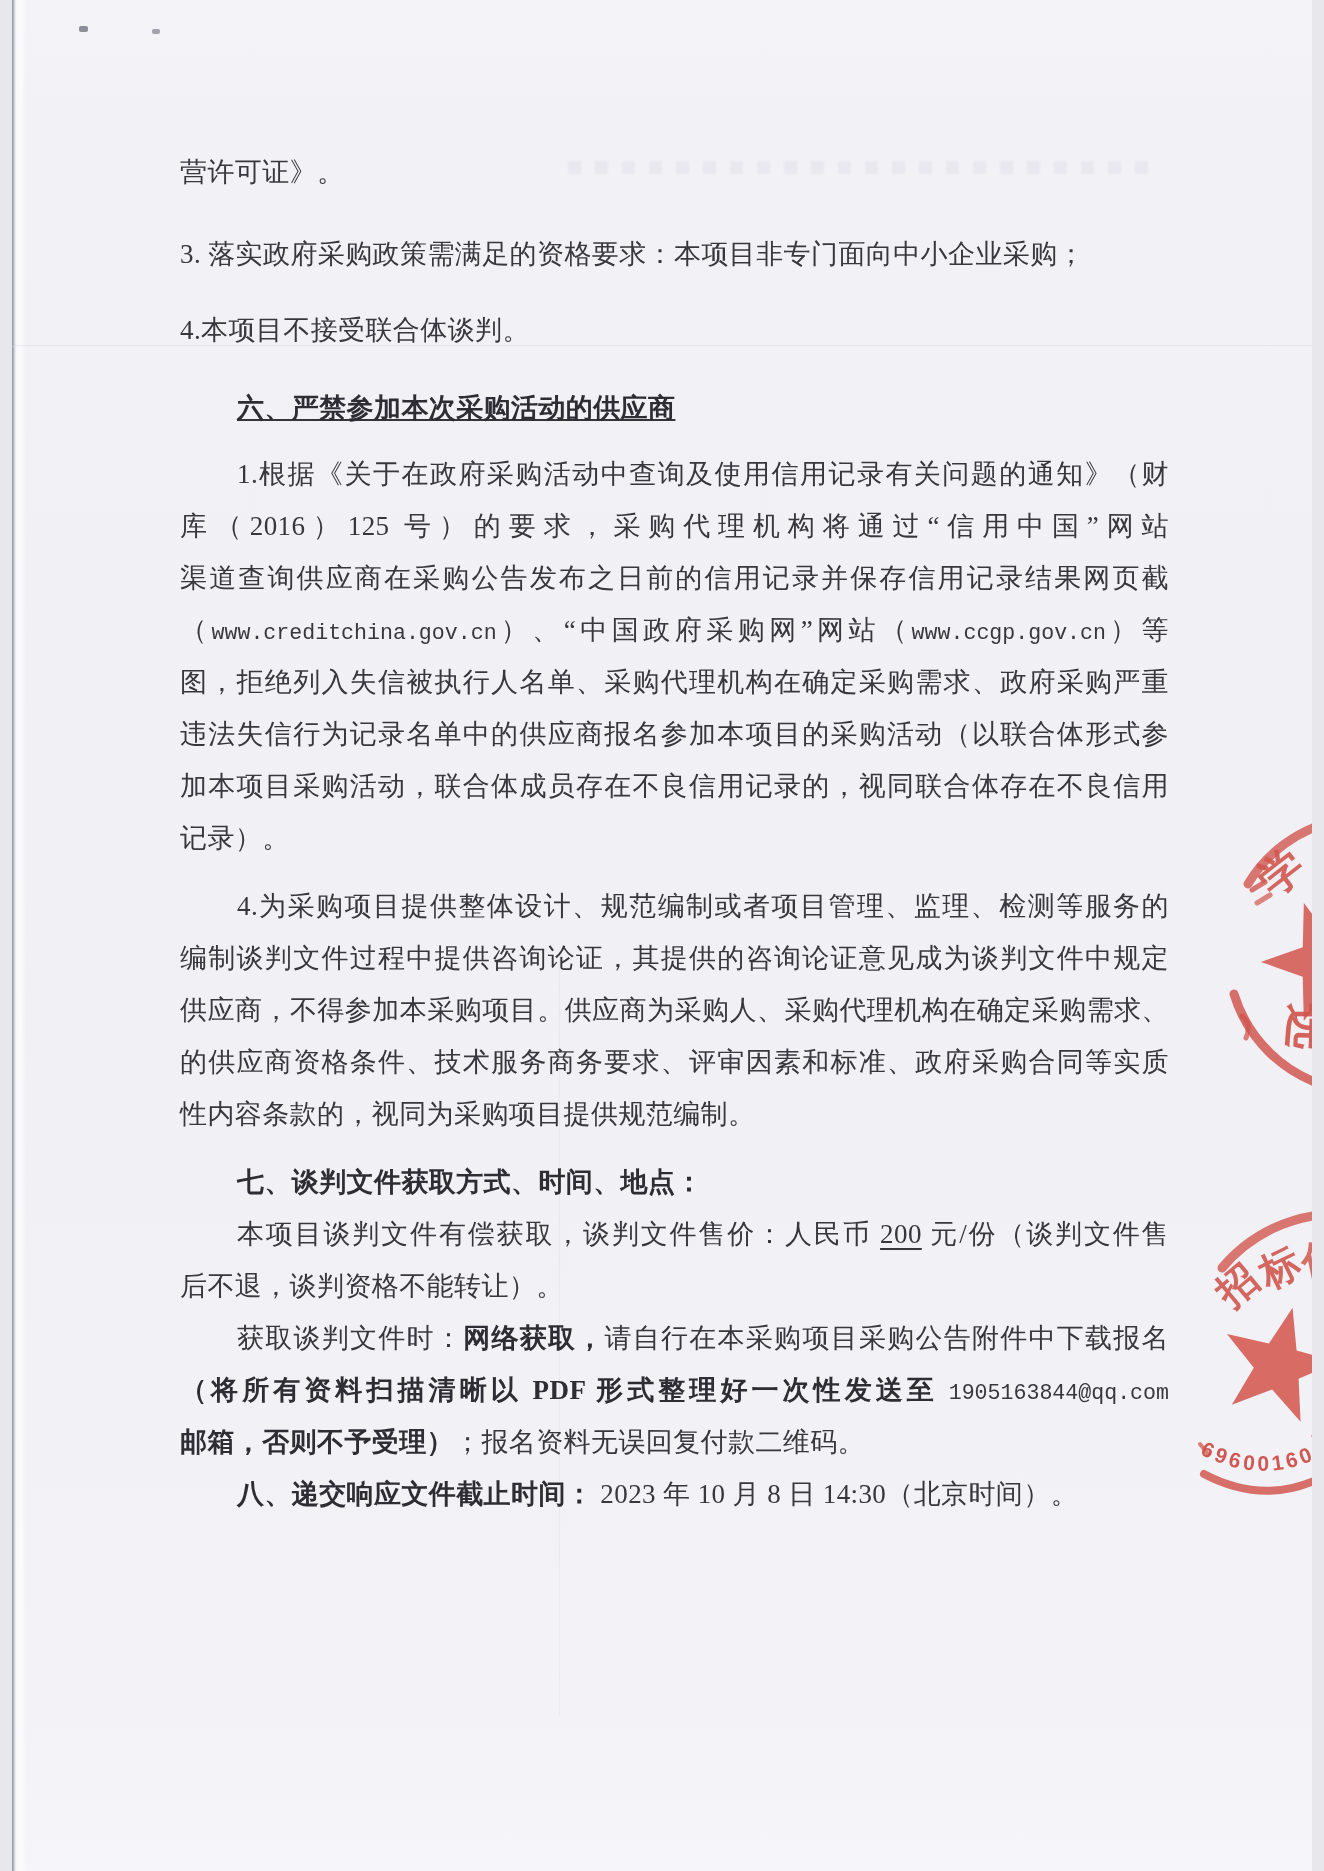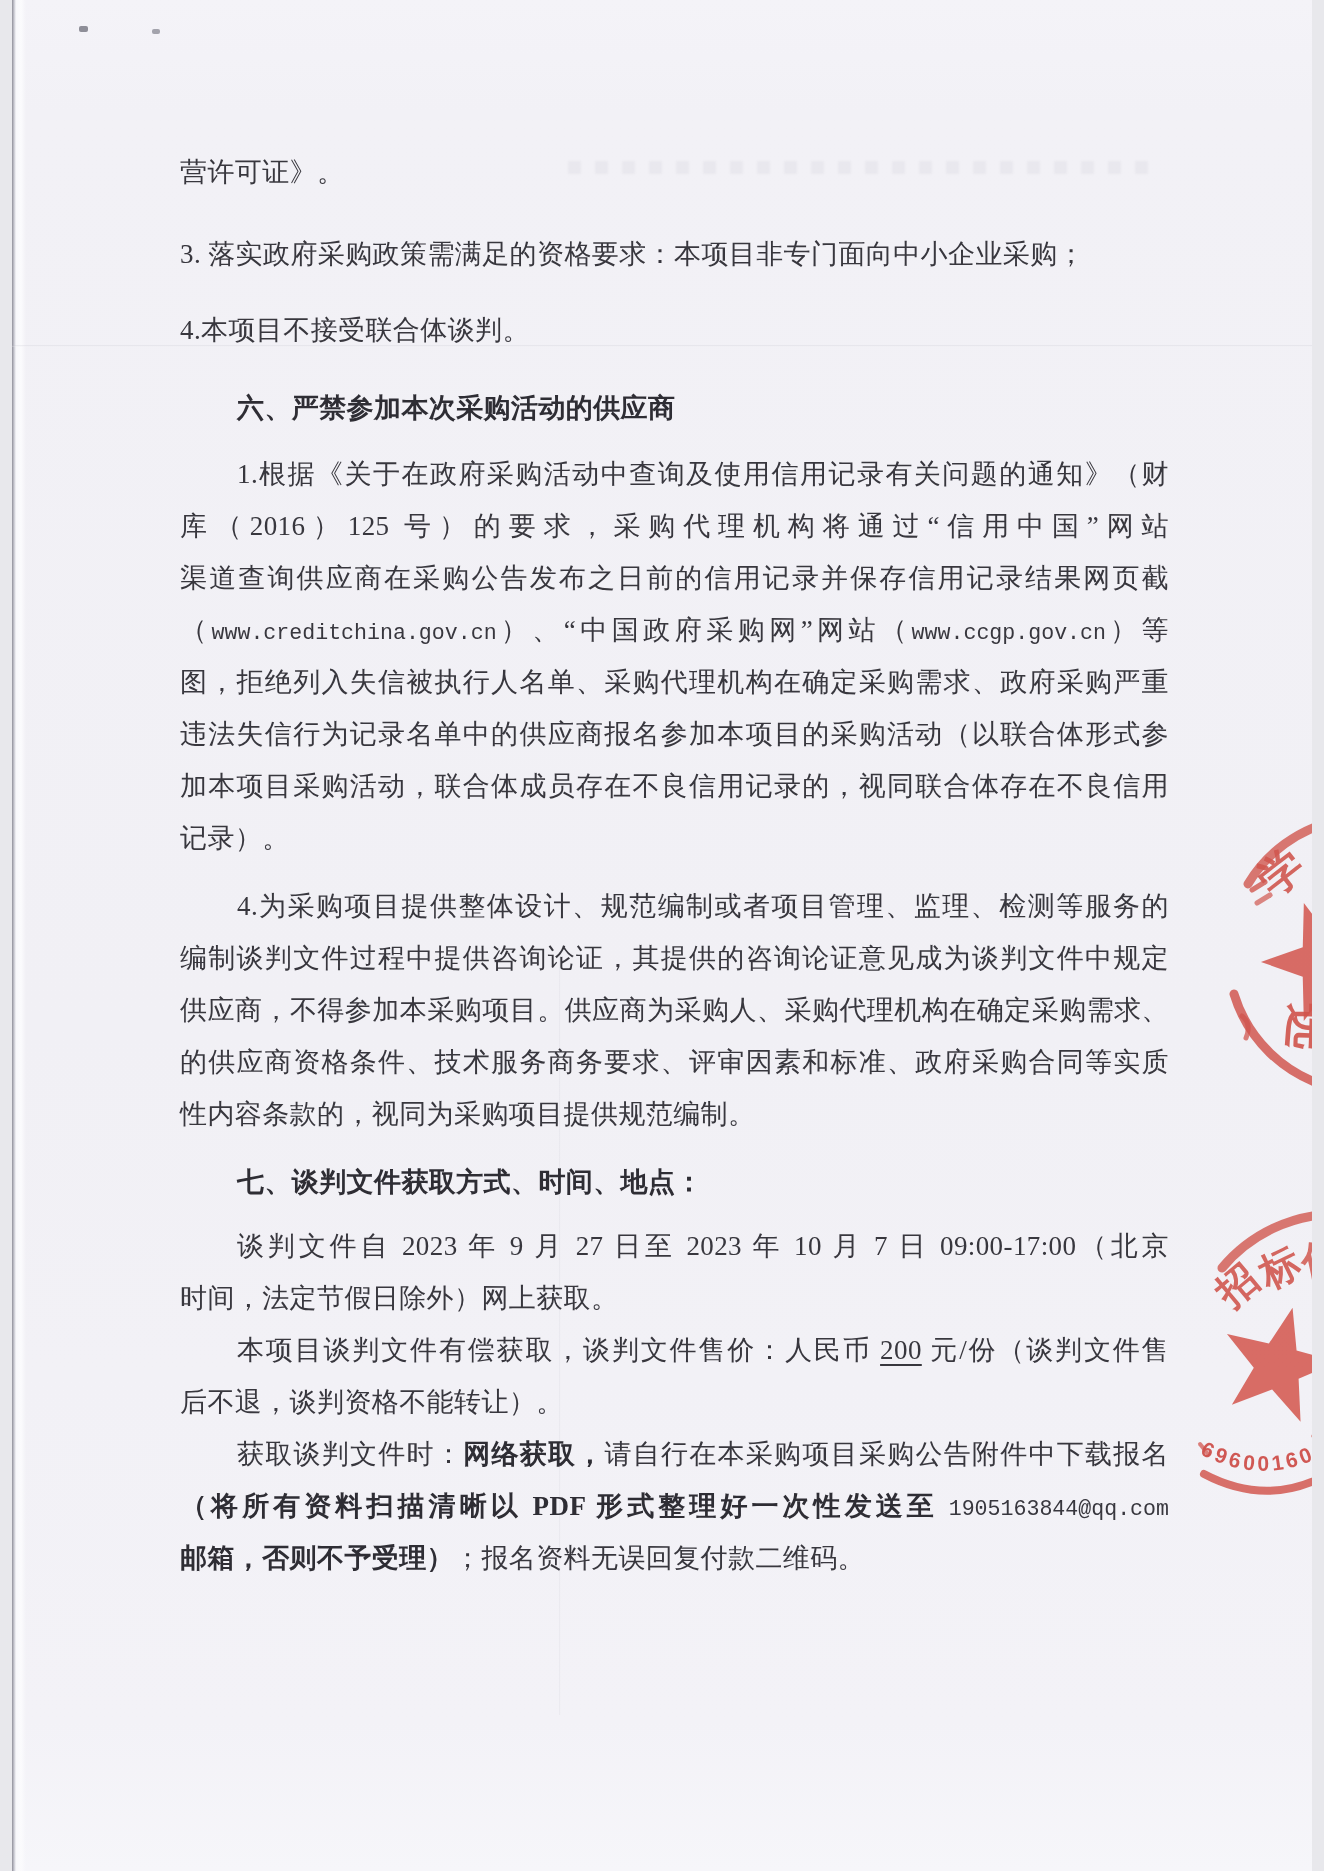--- a/index.html
+++ b/index.html
@@ -58,21 +58,21 @@
   <div class="text-body">
       <div class="para" style="margin-top: 0px;">
         <div class="line"><span class="run">营许可证》。</span></div>
       </div>
       <div class="para" style="margin-top: 30px;">
         <div class="line"><span class="run">3. 落实政府采购政策需满足的资格要求：本项目非专门面向中小企业采购；</span></div>
       </div>
       <div class="para" style="margin-top: 24px;">
         <div class="line"><span class="run">4.本项目不接受联合体谈判。</span></div>
       </div>
-      <div class="para" style="margin-top: 26px;">
+      <div class="para" style="margin-top: 26px; text-decoration: underline;">
         <div class="line ind"><span class="run b">六、严禁参加本次采购活动的供应商</span></div>
       </div>
       <div class="para" style="margin-top: 14px;">
         <div class="line j ind"><span class="run">1.根据《关于在政府采购活动中查询及使用信用记录有关问题的通知》（财</span></div>
         <div class="line j"><span class="run">库（2016）125 号）的要求，采购代理机构将通过“信用中国”网站</span></div>
         <div class="line j"><span class="run">渠道查询供应商在采购公告发布之日前的信用记录并保存信用记录结果网页截</span></div>
         <div class="line j"><span class="run">（</span><span class="run m">www.creditchina.gov.cn</span><span class="run">）、“中国政府采购网”网站（</span><span class="run m">www.ccgp.gov.cn</span><span class="run">）等</span></div>
         <div class="line j"><span class="run">图，拒绝列入失信被执行人名单、采购代理机构在确定采购需求、政府采购严重</span></div>
         <div class="line j"><span class="run">违法失信行为记录名单中的供应商报名参加本项目的采购活动（以联合体形式参</span></div>
         <div class="line j"><span class="run">加本项目采购活动，联合体成员存在不良信用记录的，视同联合体存在不良信用</span></div>
@@ -81,32 +81,31 @@
       <div class="para" style="margin-top: 16px;">
         <div class="line j ind"><span class="run">4.为采购项目提供整体设计、规范编制或者项目管理、监理、检测等服务的</span></div>
         <div class="line j"><span class="run">编制谈判文件过程中提供咨询论证，其提供的咨询论证意见成为谈判文件中规定</span></div>
         <div class="line j"><span class="run">供应商，不得参加本采购项目。供应商为采购人、采购代理机构在确定采购需求、</span></div>
         <div class="line j"><span class="run">的供应商资格条件、技术服务商务要求、评审因素和标准、政府采购合同等实质</span></div>
         <div class="line"><span class="run">性内容条款的，视同为采购项目提供规范编制。</span></div>
       </div>
       <div class="para" style="margin-top: 16px;">
         <div class="line ind"><span class="run b">七、谈判文件获取方式、时间、地点：</span></div>
       </div>
-      <div class="para" style="margin-top: 12px;">
-        <div class="line j ind"><span class="run">谈判文件自 2023 年 9 月 27 日至 2023 年 10 月 7 日 09:00-17:00（北京</span></div>
-        <div class="line"><span class="run">时间，法定节假日除外）网上获取。</span></div>
-      </div>
       <div class="para" style="margin-top: 0px;">
         <div class="line j ind"><span class="run">本项目谈判文件有偿获取，谈判文件售价：人民币 </span><span class="run u">200</span><span class="run"> 元/份（谈判文件售</span></div>
         <div class="line"><span class="run">后不退，谈判资格不能转让）。</span></div>
       </div>
       <div class="para" style="margin-top: 0px;">
         <div class="line j ind"><span class="run">获取谈判文件时：</span><span class="run b">网络获取，</span><span class="run">请自行在本采购项目采购公告附件中下载报名</span></div>
         <div class="line j"><span class="run b">（将所有资料扫描清晰以 PDF 形式整理好一次性发送至 </span><span class="run m">1905163844@qq.com</span></div>
         <div class="line"><span class="run b">邮箱，否则不予受理）</span><span class="run">；报名资料无误回复付款二维码。</span></div>
+      </div>
+      <div class="para" style="margin-top: 0px;">
+        <div class="line ind"><span class="run b">八、递交响应文件截止时间：</span><span class="run"> 2023 年 10 月 8 日 14:30（北京时间）。</span></div>
       </div>
     </div>
 
   <svg class="seal" style="left:1150px;top:810px;" width="174" height="300" viewBox="0 0 174 300">
     <g stroke="#d94a3f" fill="none" stroke-linecap="round">
       <path d="M 86 74 A 138 138 0 0 1 172 11" stroke-width="9" opacity=".8"></path>
       <path d="M 72 184 A 138 138 0 0 0 168 277" stroke-width="9" opacity=".85"></path>
       <path d="M 90 80 L 103 72" stroke-width="5" opacity=".8"></path>
       <path d="M 95 93 L 108 85" stroke-width="5" opacity=".7"></path>
       <path d="M 80 206 Q 90 214 84 228" stroke-width="5" opacity=".75"></path>

